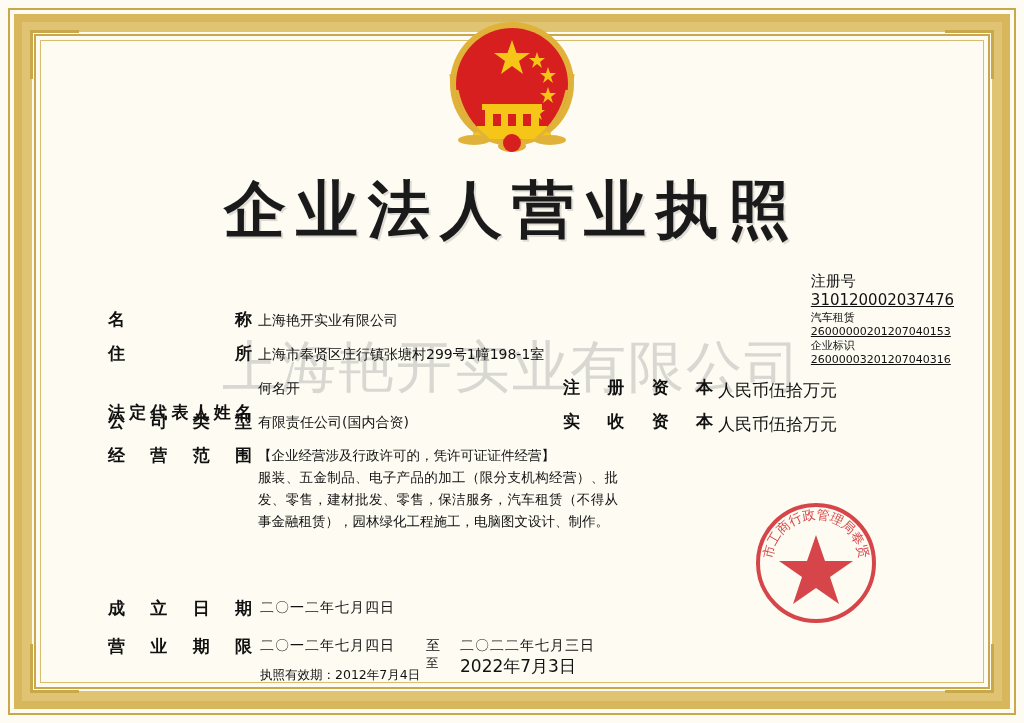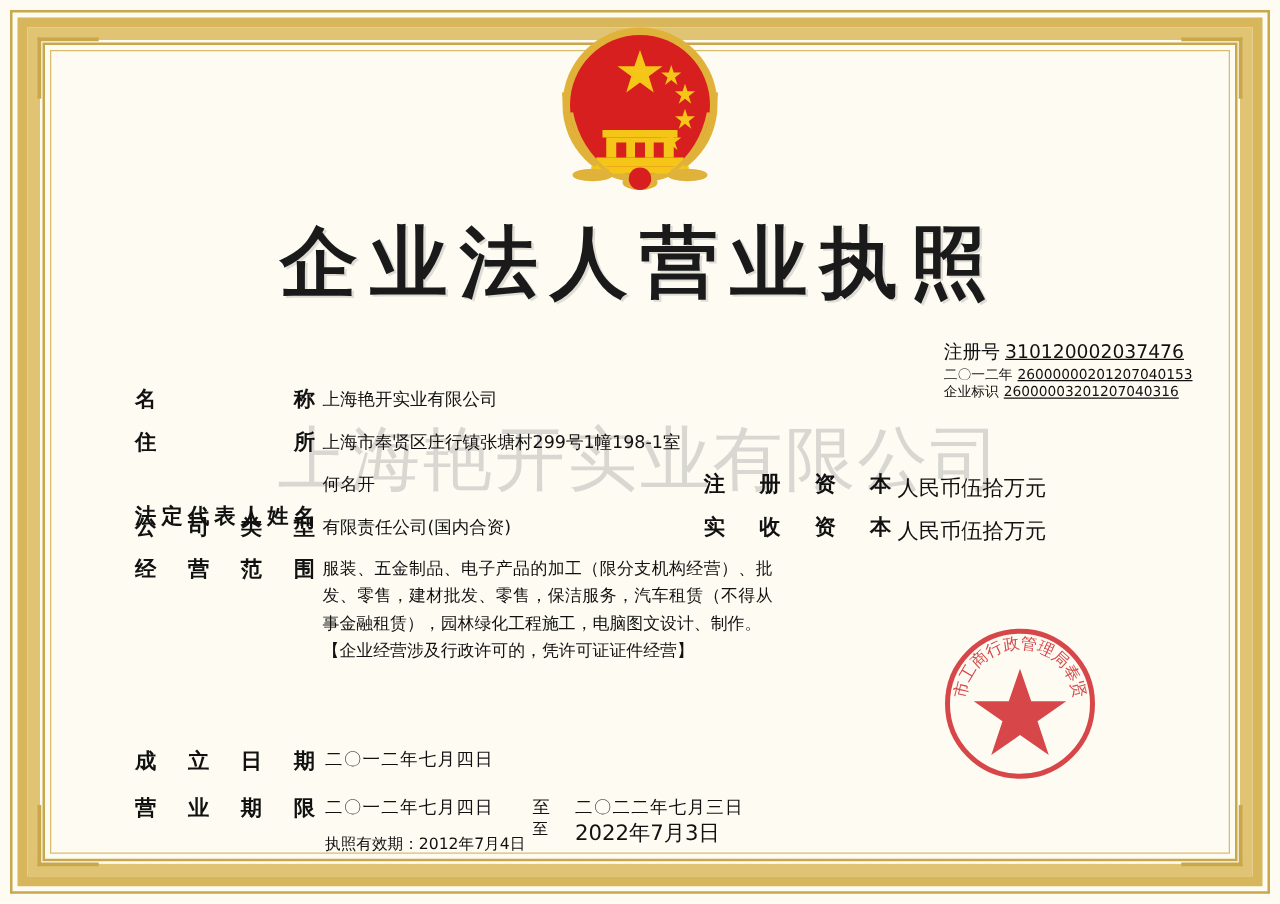--- a/index.html
+++ b/index.html
@@ -96,20 +96,21 @@
     position: absolute;
     right: 70px;
     top: 272px;
     text-align: left;
     color: #111;
   }
   .reg-row {
     display: flex;
     align-items: baseline;
     white-space: nowrap;
+    flex-direction: column;
   }
   .reg-row.big { font-size: 15px; margin-bottom: 2px; }
   .reg-row.small { font-size: 11px; line-height: 14px; }
   .reg-label { color: #111; }
   .reg-value { margin-left: 4px; color: #111; text-decoration: underline; }
 
   
   .watermark {
     position: absolute;
     left: 0;
@@ -333,21 +334,21 @@
   </div>
 
   <div class="doc-title">企业法人营业执照</div>
 
   <div class="reg-block">
     <div class="reg-row big">
       <span class="reg-label">注册号</span>
       <span class="reg-value">310120002037476</span>
     </div>
     <div class="reg-row small">
-      <span class="reg-label">二〇一二年</span>
+      <span class="reg-label">汽车租赁</span>
       <span class="reg-value">26000000201207040153</span>
     </div>
     <div class="reg-row small">
       <span class="reg-label">企业标识</span>
       <span class="reg-value">26000003201207040316</span>
     </div>
   </div>
 
   <div class="watermark">上海艳开实业有限公司</div>
 
@@ -401,22 +402,22 @@
     </div>
 
     <div class="field-row" style="min-height:110px;">
       <div class="f-label">
         <span>经</span>
         <span>营</span>
         <span>范</span>
         <span>围</span>
       </div>
       <div class="scope-value">
+        <div>【企业经营涉及行政许可的，凭许可证证件经营】</div>
         <div>服装、五金制品、电子产品的加工（限分支机构经营）、批发、零售，建材批发、零售，保洁服务，汽车租赁（不得从事金融租赁），园林绿化工程施工，电脑图文设计、制作。</div>
-        <div>【企业经营涉及行政许可的，凭许可证证件经营】</div>
       </div>
     </div>
 
   </div>
 
   <div class="seal">
     <svg viewBox="0 0 160 160" width="160" height="160" xmlns="http://www.w3.org/2000/svg">
       <g opacity="0.85">
         <circle cx="80" cy="80" r="58" fill="none" stroke="#d0262c" stroke-width="4"></circle>
         <polygon points="80,52 89,78 117,78 94,94 103,121 80,105 57,121 66,94 43,78 71,78" fill="#d0262c"></polygon>

